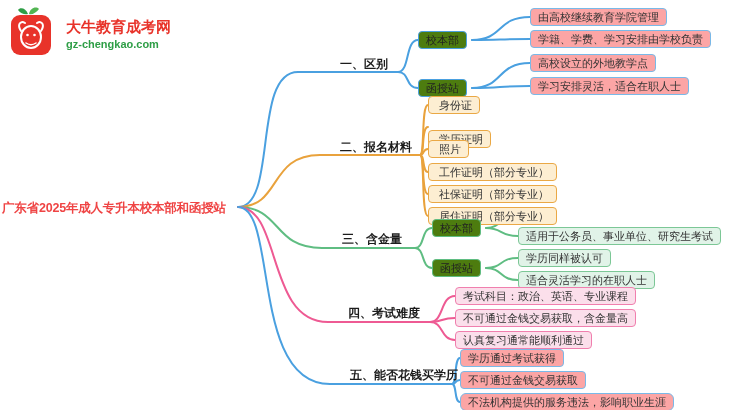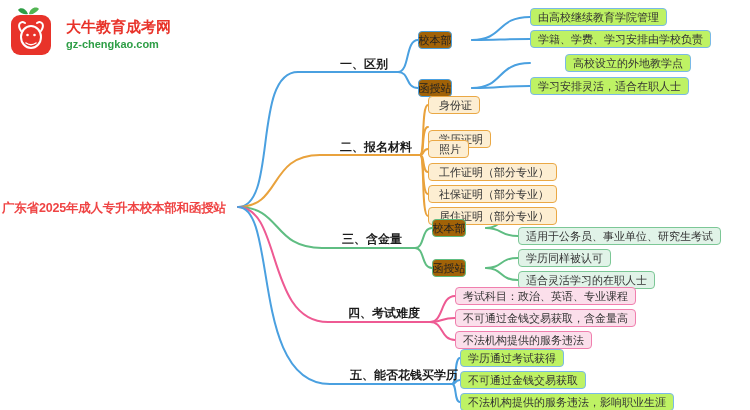--- a/index.html
+++ b/index.html
@@ -12,35 +12,35 @@
   .root-label{
     position:absolute; left:2px; top:200px;
     font-size:12.5px; font-weight:700; color:#ef4444; white-space:nowrap;
     letter-spacing:-0.2px;
   }
   .blabel{
     position:absolute; font-size:12px; font-weight:700; color:#1c1c1c;
     white-space:nowrap;
   }
   .child{
-    position:absolute; height:18px; width:34px; box-sizing:border-box;
+    position:absolute; height:18px; width:49px; box-sizing:border-box;
     display:flex; align-items:center; justify-content:center;
-    font-size:11px; color:#222; background:#a16207;
+    font-size:11px; color:#222; background:#4d7c0f;
     border:1.5px solid #999; border-radius:4px; white-space:nowrap;
   }
   .leaf{
     position:absolute; height:18px; box-sizing:border-box;
     display:flex; align-items:center;
     font-size:11px; line-height:14px; color:#333;
     padding:0 7px; border-radius:4px; white-space:nowrap;
     border:1px solid #bbb;
   }
   .ch-blue{border-color:#4aa0e0;}
   .ch-green{border-color:#5fbd82;}
-  .lf-blue{background:#bef264;border-color:#79b9e8;font-family:Liberation Serif, serif;}
+  .lf-blue{background:#fca5a5;border-color:#79b9e8;font-family:Liberation Serif, serif;}
   .lf-orange{background:#fdeed2;border-color:#eaa845;padding-left:10px;}
   .lf-green{background:#e1f3e8;border-color:#7cc796;}
   .lf-pink{background:#fbdfeb;border-color:#f07fae;}
   .logo{position:absolute; left:8px; top:4px; width:230px; height:54px;}
   .logo-name{
     position:absolute; left:58px; top:14px;
     font-size:15px; font-weight:700; color:#e8332a; white-space:nowrap;
   }
   .logo-url{
     position:absolute; left:58px; top:34px;
@@ -115,41 +115,41 @@
     <div class="logo-url">gz-chengkao.com</div>
   </div>
 
   <div class="root-label">广东省2025年成人专升本校本部和函授站</div>
 
   <div class="blabel" style="left:340px;top:56px;">一、区别</div>
   <div class="child ch-blue" style="left:418px;top:31px;">校本部</div>
   <div class="leaf lf-blue" style="left:530px;top:8px;">由高校继续教育学院管理</div>
   <div class="leaf lf-blue" style="left:530px;top:30px;">学籍、学费、学习安排由学校负责</div>
   <div class="child ch-blue" style="left:418px;top:79px;">函授站</div>
-  <div class="leaf lf-blue" style="left:530px;top:54px;margin-left:35px;">高校设立的外地教学点</div>
+  <div class="leaf lf-blue" style="left:530px;top:54px;">高校设立的外地教学点</div>
   <div class="leaf lf-blue" style="left:530px;top:77px;">学习安排灵活，适合在职人士</div>
 
   <div class="blabel" style="left:340px;top:139px;">二、报名材料</div>
   <div class="leaf lf-orange" style="left:428px;top:96px;">身份证</div>
   <div class="leaf lf-orange" style="left:428px;top:118px;margin-top:12px;">学历证明</div>
   <div class="leaf lf-orange" style="left:428px;top:140px;">照片</div>
   <div class="leaf lf-orange" style="left:428px;top:163px;">工作证明（部分专业）</div>
   <div class="leaf lf-orange" style="left:428px;top:185px;">社保证明（部分专业）</div>
   <div class="leaf lf-orange" style="left:428px;top:207px;">居住证明（部分专业）</div>
 
   <div class="blabel" style="left:342px;top:231px;">三、含金量</div>
   <div class="child ch-green" style="left:432px;top:219px;">校本部</div>
   <div class="leaf lf-green" style="left:518px;top:227px;">适用于公务员、事业单位、研究生考试</div>
   <div class="child ch-green" style="left:432px;top:259px;">函授站</div>
   <div class="leaf lf-green" style="left:518px;top:249px;">学历同样被认可</div>
   <div class="leaf lf-green" style="left:518px;top:271px;">适合灵活学习的在职人士</div>
 
   <div class="blabel" style="left:348px;top:305px;">四、考试难度</div>
   <div class="leaf lf-pink" style="left:455px;top:287px;">考试科目：政治、英语、专业课程</div>
   <div class="leaf lf-pink" style="left:455px;top:309px;">不可通过金钱交易获取，含金量高</div>
-  <div class="leaf lf-pink" style="left:455px;top:331px;">不法机构提供的服务违法</div>
+  <div class="leaf lf-pink" style="left:455px;top:331px;">认真复习通常能顺利通过</div>
 
   <div class="blabel" style="left:350px;top:367px;">五、能否花钱买学历</div>
   <div class="leaf lf-blue" style="left:460px;top:349px;">学历通过考试获得</div>
   <div class="leaf lf-blue" style="left:460px;top:371px;">不可通过金钱交易获取</div>
-  <div class="leaf lf-blue" style="left:460px;top:393px;">不法机构提供的服务违法，影响职业生涯</div>
+  <div class="leaf lf-blue" style="left:460px;top:393px;border-radius:6px;">不法机构提供的服务违法，影响职业生涯</div>
 
 </div>
 
 </body></html>

